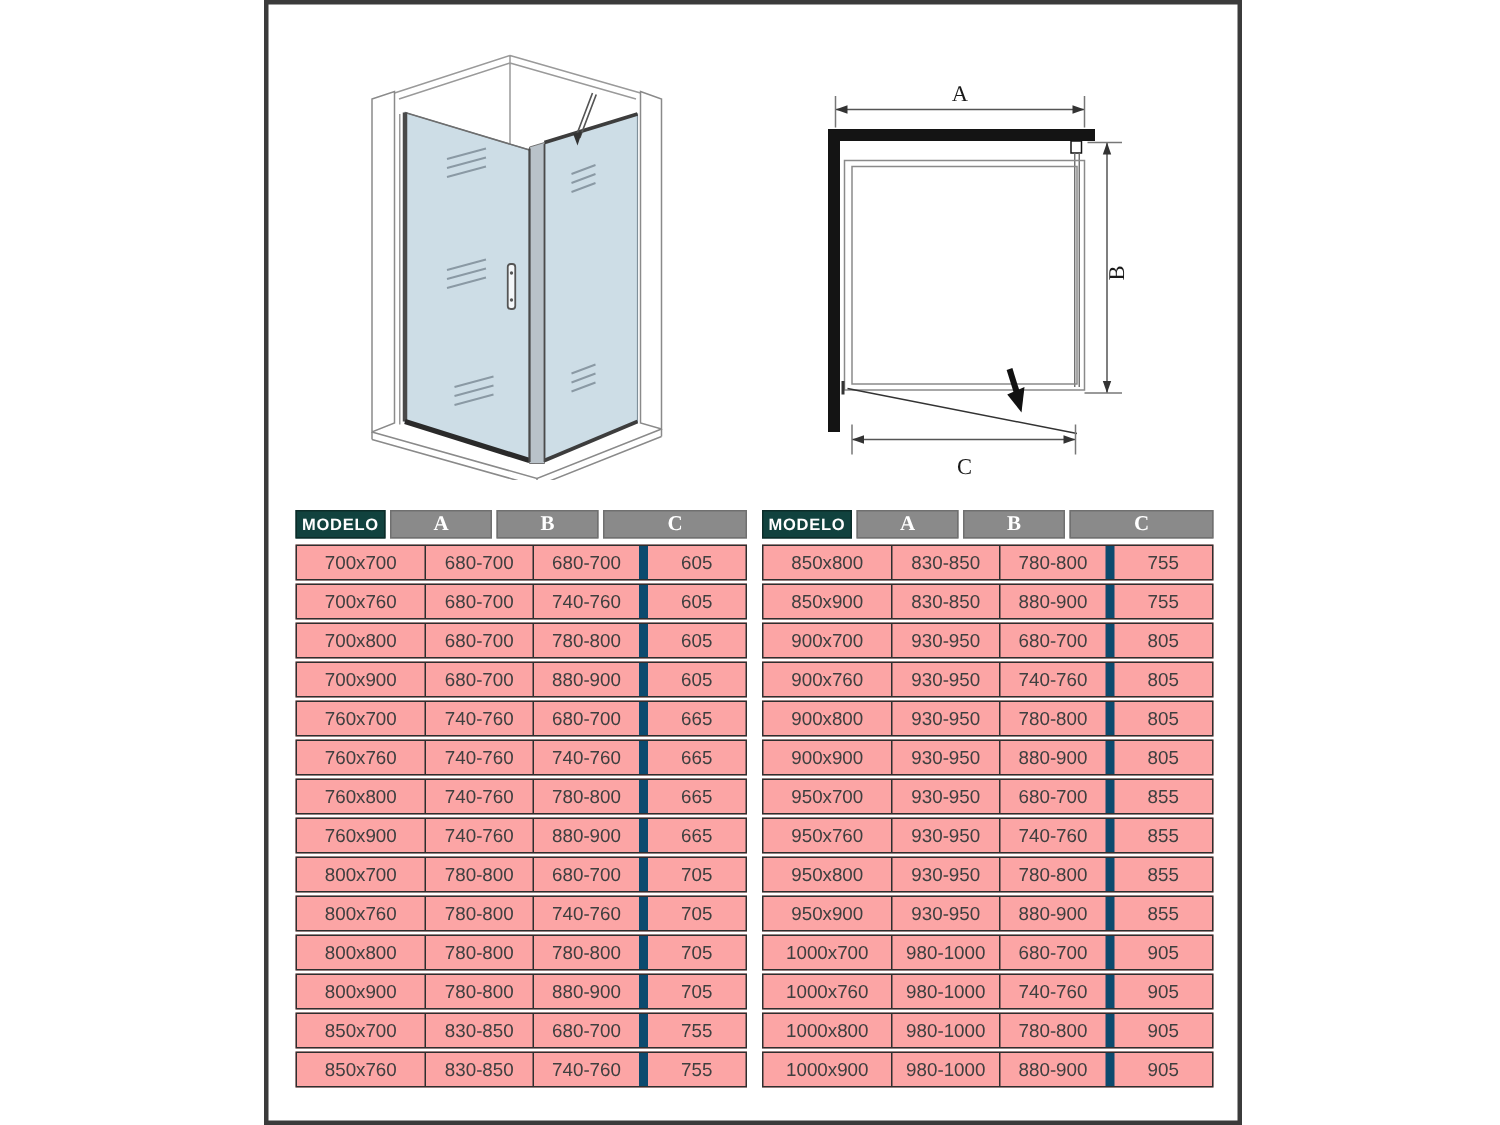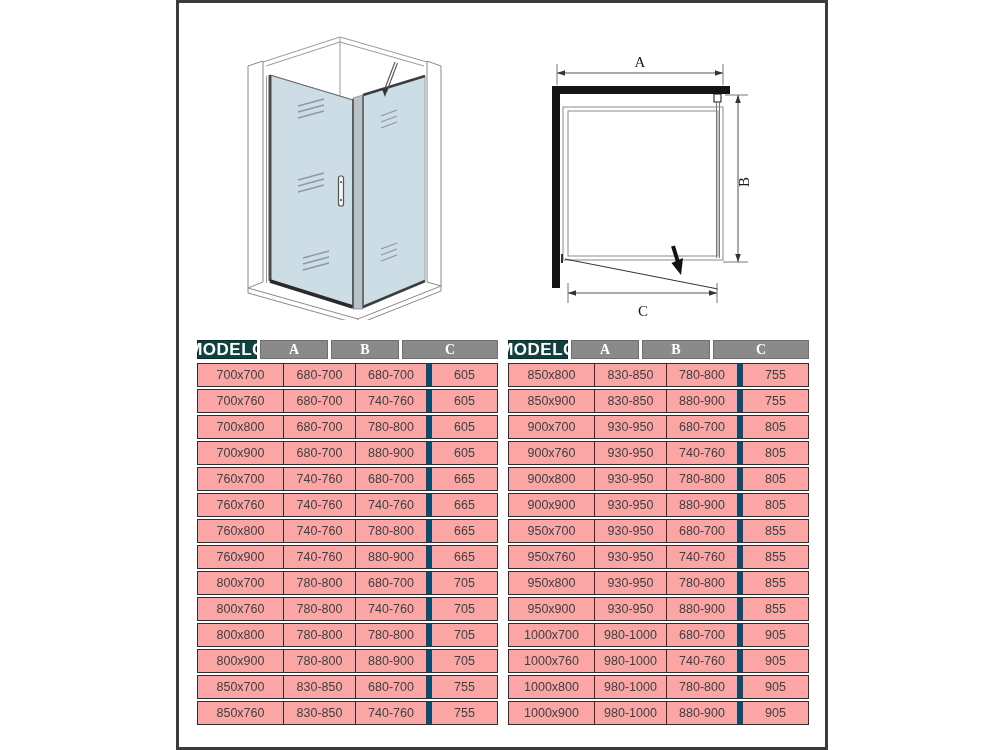--- a/index.html
+++ b/index.html
@@ -20,21 +20,21 @@
   .t-right{left:329px;}
 
   .thead{display:flex;gap:3px;height:19px;margin-bottom:4px;}
   .th{
     display:flex;align-items:center;justify-content:center;
     color:#ffffff;box-sizing:border-box;
   }
   .th-modelo{
     width:60px;background:var(--header_teal,#11423e);
     border:1px solid #0c2c29;
-    font-size:17px;font-weight:bold;letter-spacing:.5px;
+    font-size:11px;font-weight:bold;letter-spacing:.5px;
     font-family:"Liberation Sans", sans-serif;
   }
   .th-dim{
     background:var(--header_gray,#8a8a8a);border:1px solid #707070;
     font-family:"Liberation Serif", serif;font-size:14px;font-weight:bold;
   }
   .th-a{width:68px;}.th-b{width:68px;}.th-c{flex:1;}
 
   .tbody .row{
     display:flex;height:24px;box-sizing:border-box;

